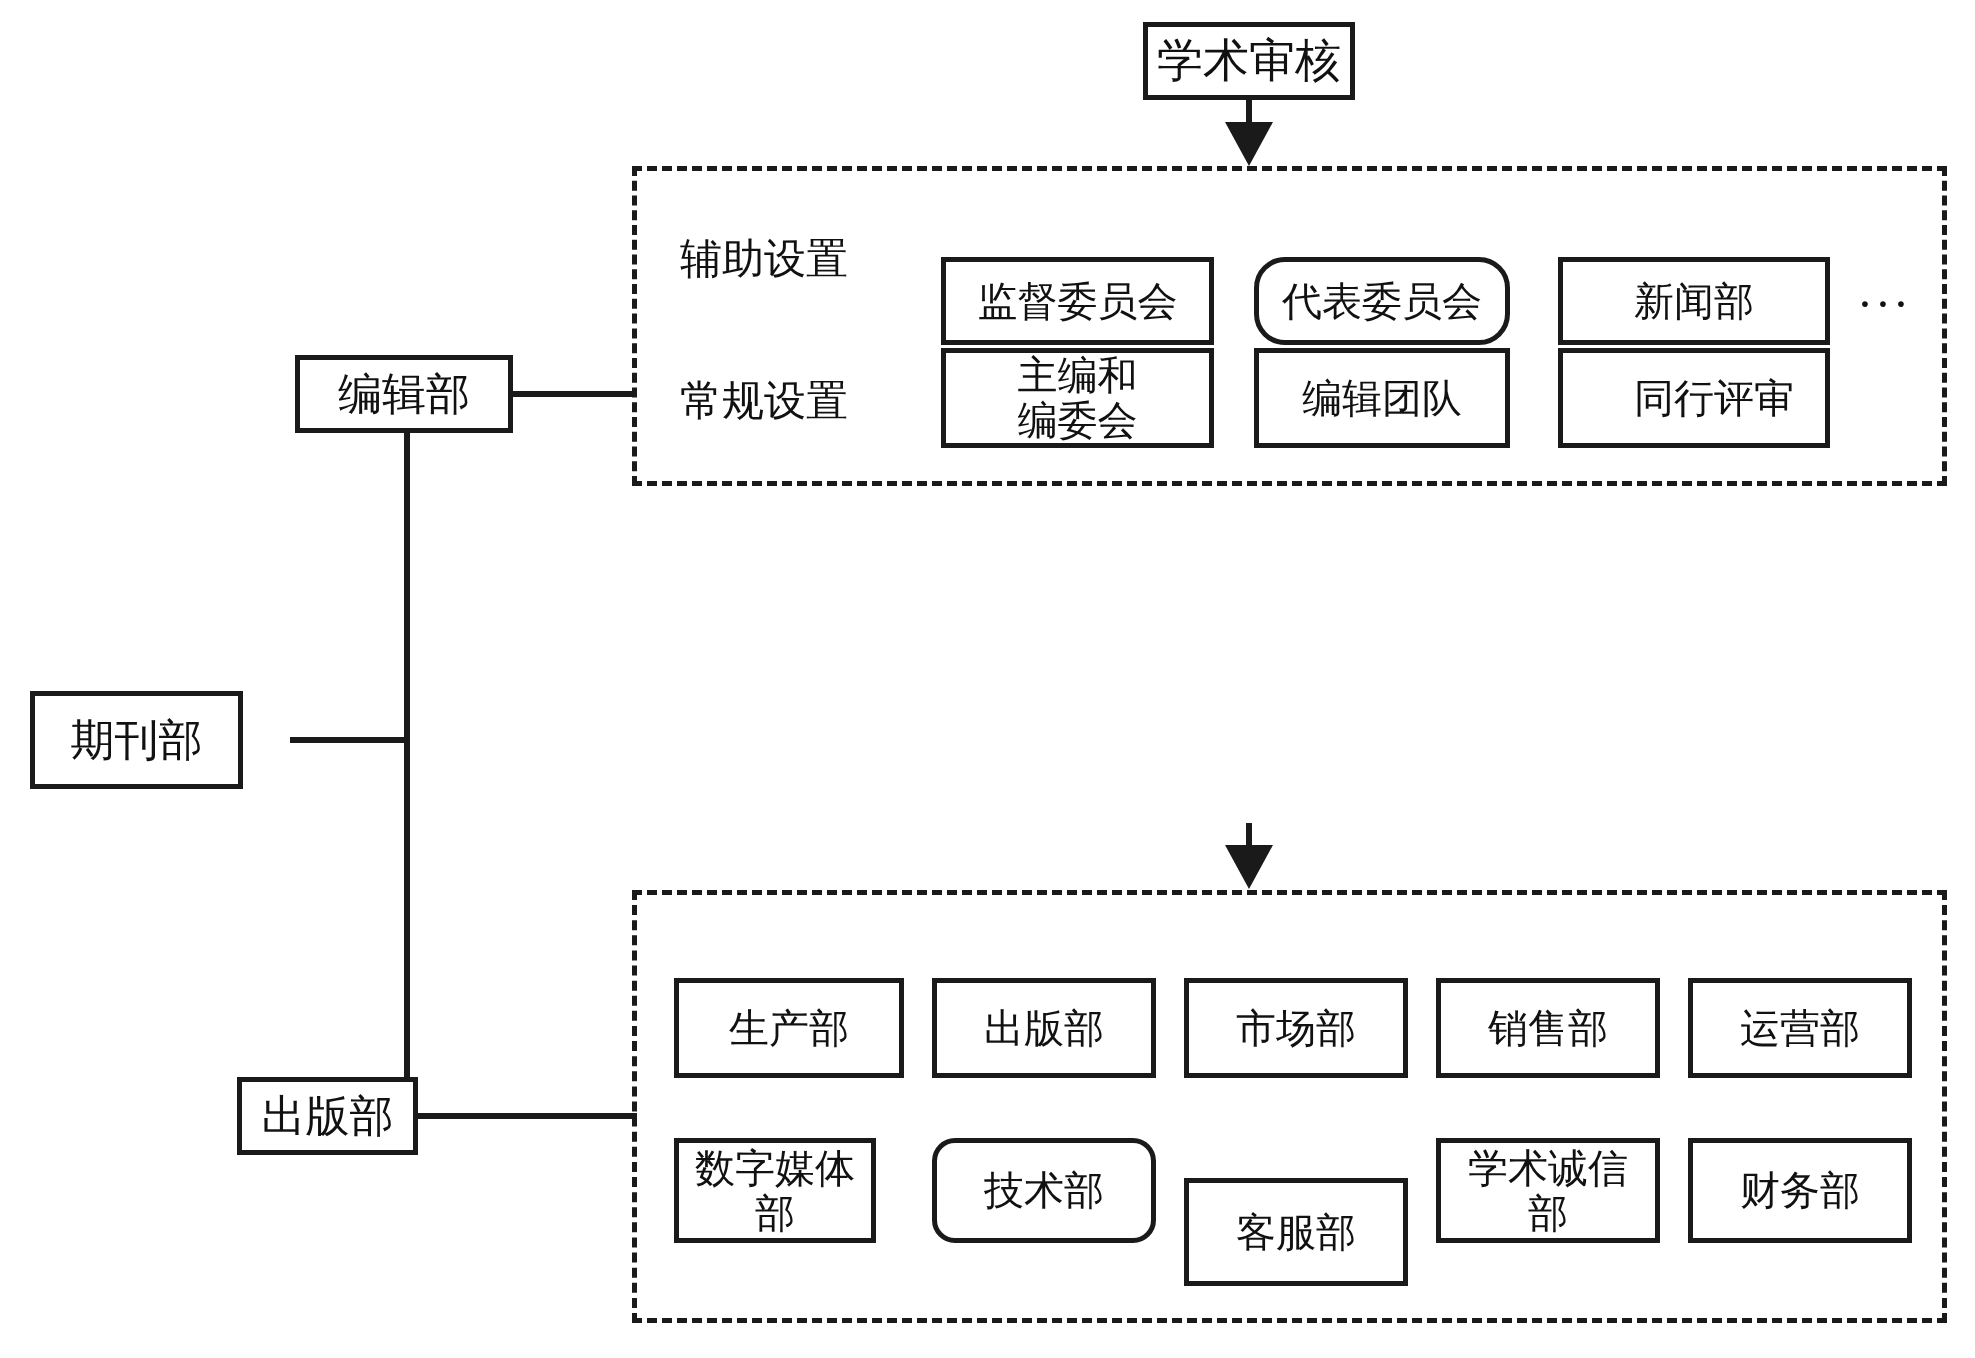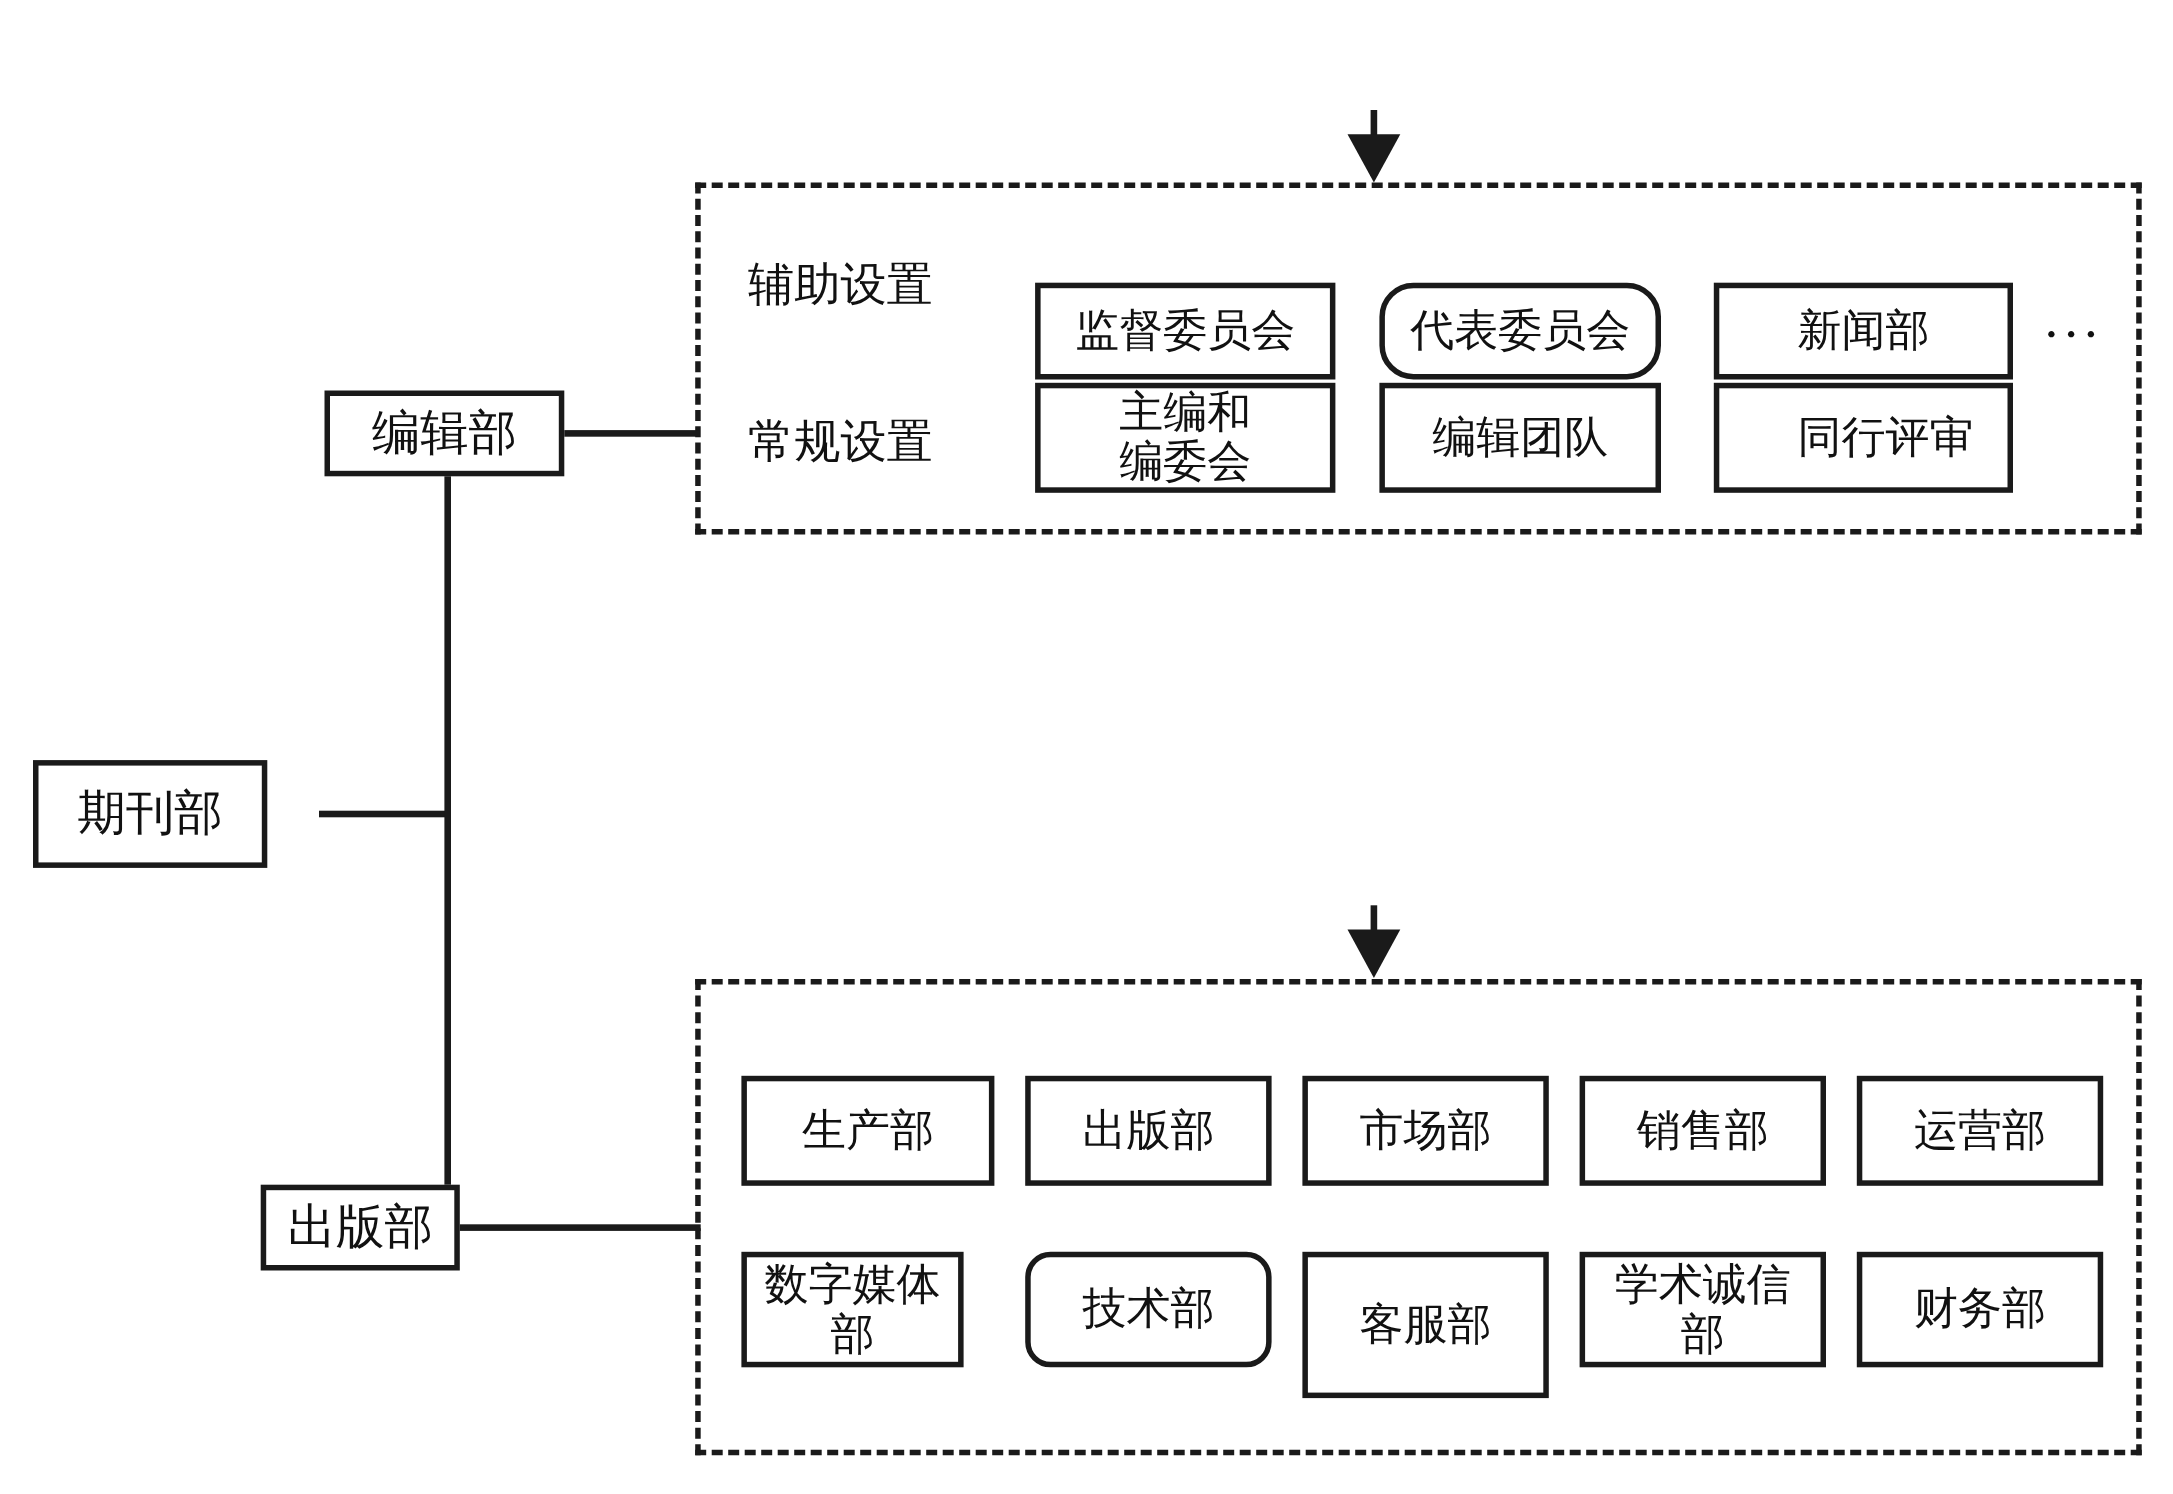--- a/index.html
+++ b/index.html
@@ -84,20 +84,21 @@
     border-right: 24px solid transparent;
     border-top: 44px solid #1a1a1a;
     z-index: 4;
   }
 </style>
 </head>
 <body>
 
 <div id="canvas">
 
+  <div class="node top-title" style="left:1143px; top:22px; width:212px; height:78px;">学术审核</div>
   <div class="line-v" style="left:1246px; top:100px; width:6px; height:60px;"></div>
   <div class="arrow-down" style="left:1225px; top:122px;"></div>
 
   <div class="group-box" style="left:632px; top:166px; width:1315px; height:320px;"></div>
 
   <div class="row-label" style="left:680px; top:231px;">辅助设置</div>
 
   <div class="node cell" style="left:941px; top:257px; width:273px; height:88px;">监督委员会</div>
   <div class="node cell" style="left:1254px; top:257px; width:256px; height:88px;border-radius:31px;">代表委员会</div>
   <div class="node cell" style="left:1558px; top:257px; width:272px; height:88px;">新闻部</div>
@@ -129,21 +130,21 @@
   <div class="node cell" style="left:932px; top:978px; width:224px; height:100px;">出版部</div>
   <div class="node cell" style="left:1184px; top:978px; width:224px; height:100px;">市场部</div>
   <div class="node cell" style="left:1436px; top:978px; width:224px; height:100px;">销售部</div>
   <div class="node cell" style="left:1688px; top:978px; width:224px; height:100px;">运营部</div>
 
   <div class="node cell-2line" style="left:674px; top:1138px; width:202px; height:105px; flex-direction:column;">
     <span>数字媒体</span>
     <span>部</span>
   </div>
   <div class="node cell" style="left:932px; top:1138px; width:224px; height:105px;border-radius:23px;">技术部</div>
-  <div class="node cell" style="left:1184px; top:1138px; width:224px; height:133px;">客服部</div>
+  <div class="node cell" style="left:1184px; top:1178px; width:224px; height:108px;">客服部</div>
   <div class="node cell-2line" style="left:1436px; top:1138px; width:224px; height:105px; flex-direction:column;">
     <span>学术诚信</span>
     <span>部</span>
   </div>
   <div class="node cell" style="left:1688px; top:1138px; width:224px; height:105px;">财务部</div>
 
   <div class="node trunk" style="left:237px; top:1077px; width:181px; height:78px;">出版部</div>
   <div class="line-h" style="left:413px; top:1113px; width:224px; height:6px;"></div>
 
 </div>

